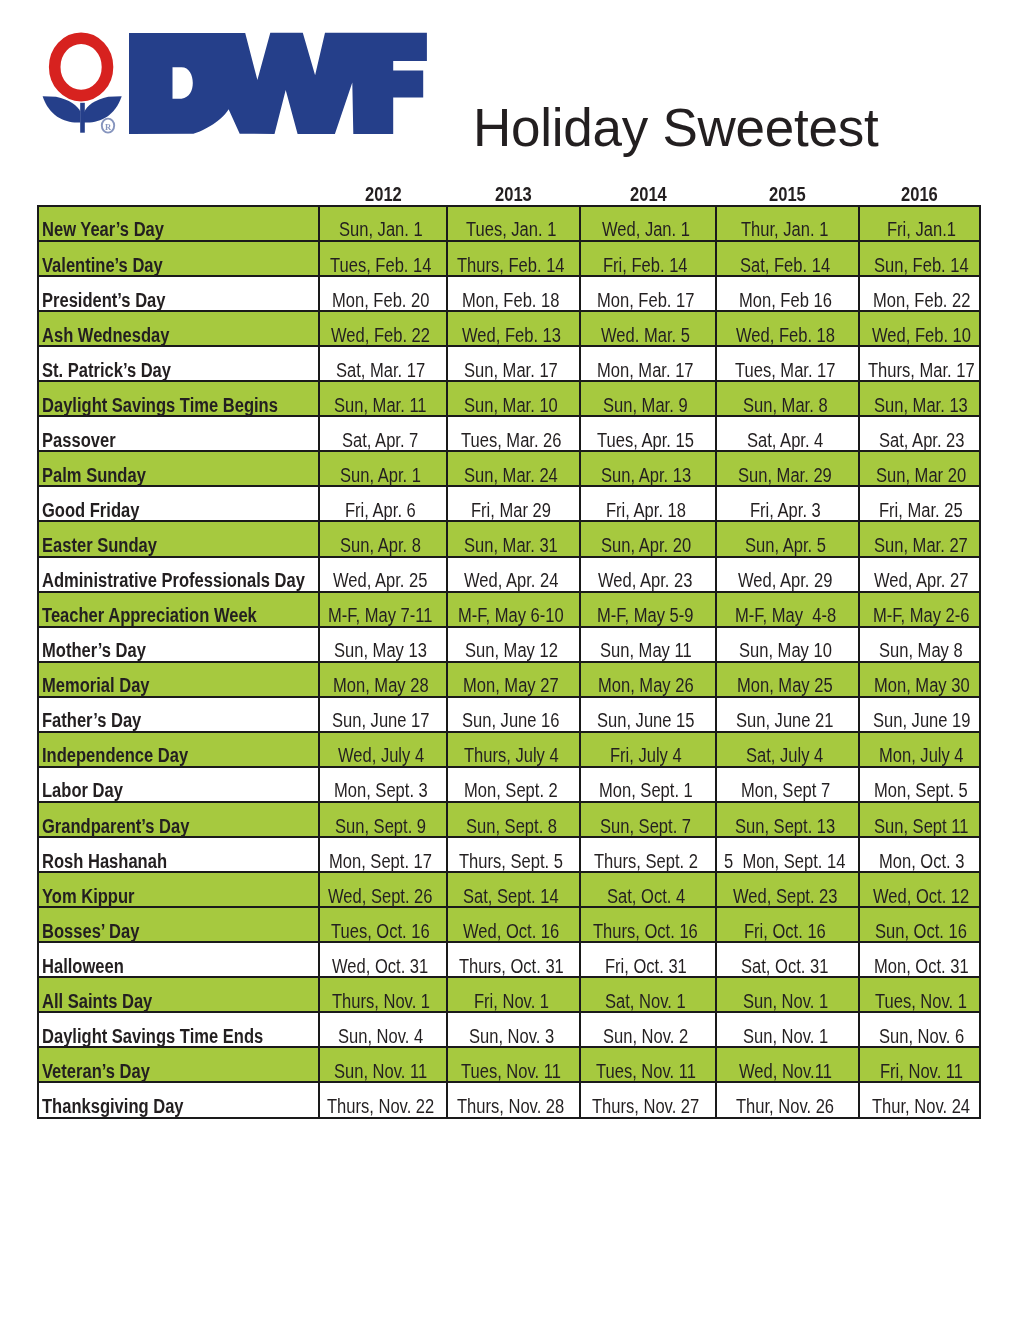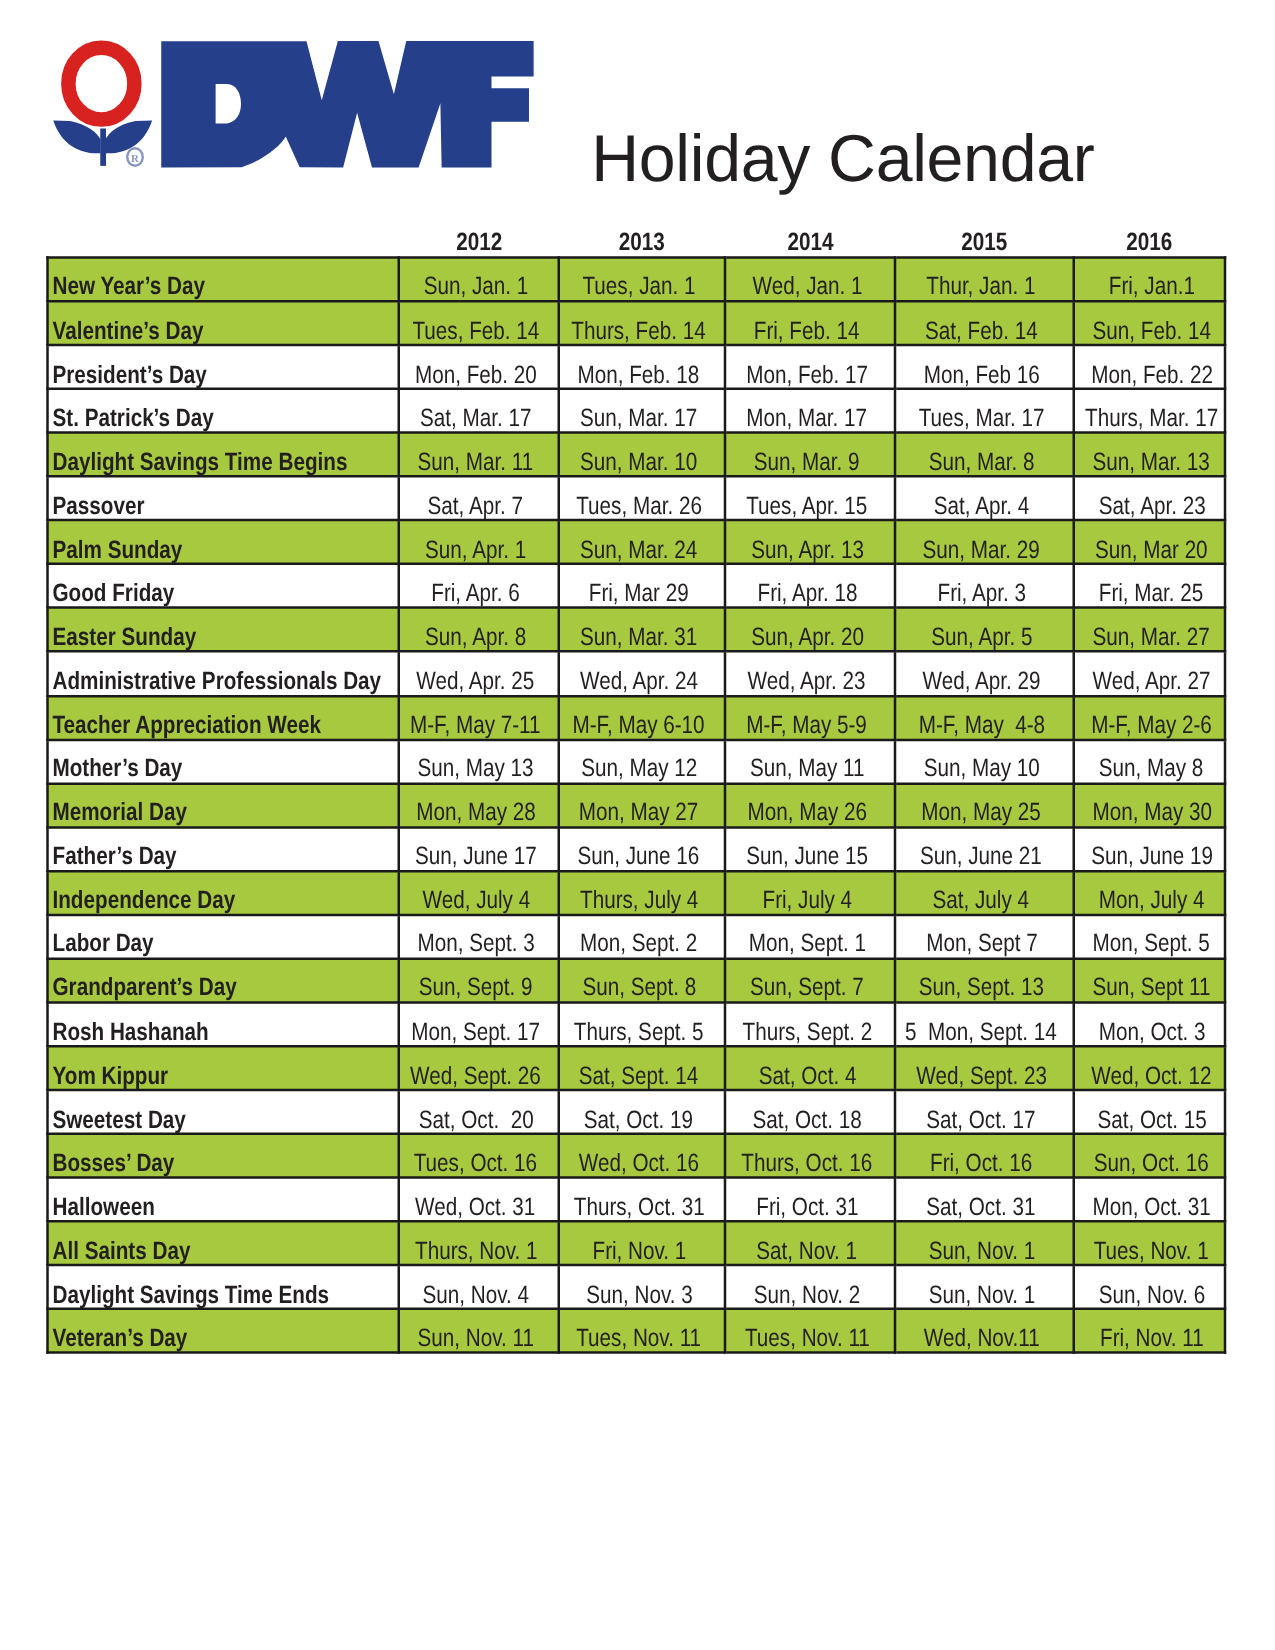--- a/index.html
+++ b/index.html
@@ -101,21 +101,21 @@
         <g opacity="0.55">
           <ellipse cx="62.0" cy="97.6" rx="6.2" ry="7.0" fill="none" stroke="#253f8a" stroke-width="1.9"></ellipse>
           <text x="62.0" y="101.6" text-anchor="middle" font-size="8.6" font-weight="bold" font-family="'Liberation Serif',serif" fill="#253f8a">R</text>
         </g>
 
         <g fill="#253f8a">
           <path fill-rule="evenodd" d="M 83 5 L 83 106 L 147.4 105.7 C 163.0 101.1 178.5 89.0 182.6 81.2 L 193.7 105.7 L 228.5 106 L 239.7 62.1 L 251.6 106 L 288.9 106 L 306.3 54.6 L 307.3 106 L 347.2 106 L 347.2 69.4 L 377.2 69.4 L 377.2 42.6 L 347.2 42.6 L 347.2 33.1 L 380.9 33.1 L 380.9 4.7 L 279 4.7 L 269.1 47.3 L 256.8 4.7 L 224.3 4.7 L 211.4 52.1 L 199.2 5 Z M 126.5 39.2 L 126.5 70.8 L 135.5 70.8 C 143.5 69.5 146.8 62.5 146.8 55 C 146.8 47 143.2 39.2 135.5 39.2 Z"></path>
         </g>
       </svg>
     </div>
-    <div class="title">Holiday Calendar</div>
+    <div class="title">Holiday Sweetest</div>
   </div>
 
   <table class="cal">
     <colgroup>
       <col class="c0">
         <col class="c1">
         <col class="c2">
         <col class="c3">
         <col class="c4">
         <col class="c5">
@@ -146,20 +146,28 @@
           <td class="date last"><span style="width: 94.7173px;">Sun, Feb. 14</span></td>
         </tr>
         <tr class="plain">
           <td class="name"><span style="width: 123.494px;">President’s Day</span></td>
           <td class="date"><span style="width: 97.4568px;">Mon, Feb. 20</span></td>
           <td class="date"><span style="width: 97.4568px;">Mon, Feb. 18</span></td>
           <td class="date"><span style="width: 97.4568px;">Mon, Feb. 17</span></td>
           <td class="date"><span style="width: 92.8695px;">Mon, Feb 16</span></td>
           <td class="date last"><span style="width: 97.4568px;">Mon, Feb. 22</span></td>
         </tr>
+        <tr class="alt">
+          <td class="name"><span style="width: 127.461px;">Ash Wednesday</span></td>
+          <td class="date"><span style="width: 98.9945px;">Wed, Feb. 22</span></td>
+          <td class="date"><span style="width: 98.9945px;">Wed, Feb. 13</span></td>
+          <td class="date"><span style="width: 88.8638px;">Wed. Mar. 5</span></td>
+          <td class="date"><span style="width: 98.9945px;">Wed, Feb. 18</span></td>
+          <td class="date last"><span style="width: 98.9945px;">Wed, Feb. 10</span></td>
+        </tr>
         <tr class="plain">
           <td class="name"><span style="width: 129.025px;">St. Patrick’s Day</span></td>
           <td class="date"><span style="width: 89.1868px;">Sat, Mar. 17</span></td>
           <td class="date"><span style="width: 93.787px;">Sun, Mar. 17</span></td>
           <td class="date"><span style="width: 96.5264px;">Mon, Mar. 17</span></td>
           <td class="date"><span style="width: 100.519px;">Tues, Mar. 17</span></td>
           <td class="date last"><span style="width: 106.631px;">Thurs, Mar. 17</span></td>
         </tr>
         <tr class="alt">
           <td class="name"><span style="width: 235.915px;">Daylight Savings Time Begins</span></td>
@@ -274,28 +282,20 @@
           <td class="date last"><span style="width: 85.4911px;">Mon, Oct. 3</span></td>
         </tr>
         <tr class="alt">
           <td class="name"><span style="width: 92.5077px;">Yom Kippur</span></td>
           <td class="date"><span style="width: 104.525px;">Wed, Sept. 26</span></td>
           <td class="date"><span style="width: 95.6348px;">Sat, Sept. 14</span></td>
           <td class="date"><span style="width: 78.1385px;">Sat, Oct. 4</span></td>
           <td class="date"><span style="width: 104.525px;">Wed, Sept. 23</span></td>
           <td class="date last"><span style="width: 96.2292px;">Wed, Oct. 12</span></td>
         </tr>
-        <tr class="plain">
-          <td class="name"><span style="width: 106.657px;">Sweetest Day</span></td>
-          <td class="date"><span style="width: 91.9391px;">Sat, Oct.  20</span></td>
-          <td class="date"><span style="width: 87.339px;">Sat, Oct. 19</span></td>
-          <td class="date"><span style="width: 87.339px;">Sat, Oct. 18</span></td>
-          <td class="date"><span style="width: 87.339px;">Sat, Oct. 17</span></td>
-          <td class="date last"><span style="width: 87.339px;">Sat, Oct. 15</span></td>
-        </tr>
         <tr class="alt">
           <td class="name"><span style="width: 97.4697px;">Bosses’ Day</span></td>
           <td class="date"><span style="width: 98.6714px;">Tues, Oct. 16</span></td>
           <td class="date"><span style="width: 96.2292px;">Wed, Oct. 16</span></td>
           <td class="date"><span style="width: 104.796px;">Thurs, Oct. 16</span></td>
           <td class="date"><span style="width: 81.7955px;">Fri, Oct. 16</span></td>
           <td class="date last"><span style="width: 91.9391px;">Sun, Oct. 16</span></td>
         </tr>
         <tr class="plain">
           <td class="name"><span style="width: 81.8084px;">Halloween</span></td>
@@ -322,16 +322,24 @@
           <td class="date last"><span style="width: 85.2068px;">Sun, Nov. 6</span></td>
         </tr>
         <tr class="alt">
           <td class="name"><span style="width: 107.885px;">Veteran’s Day</span></td>
           <td class="date"><span style="width: 93.1667px;">Sun, Nov. 11</span></td>
           <td class="date"><span style="width: 99.899px;">Tues, Nov. 11</span></td>
           <td class="date"><span style="width: 99.899px;">Tues, Nov. 11</span></td>
           <td class="date"><span style="width: 92.8566px;">Wed, Nov.11</span></td>
           <td class="date last"><span style="width: 83.0231px;">Fri, Nov. 11</span></td>
         </tr>
+        <tr class="plain">
+          <td class="name"><span style="width: 141.546px;">Thanksgiving Day</span></td>
+          <td class="date"><span style="width: 107.252px;">Thurs, Nov. 22</span></td>
+          <td class="date"><span style="width: 107.252px;">Thurs, Nov. 28</span></td>
+          <td class="date"><span style="width: 107.252px;">Thurs, Nov. 27</span></td>
+          <td class="date"><span style="width: 98.0641px;">Thur, Nov. 26</span></td>
+          <td class="date last"><span style="width: 98.0641px;">Thur, Nov. 24</span></td>
+        </tr>
       </tbody>
   </table>
 
 </div>
 
 </body></html>

